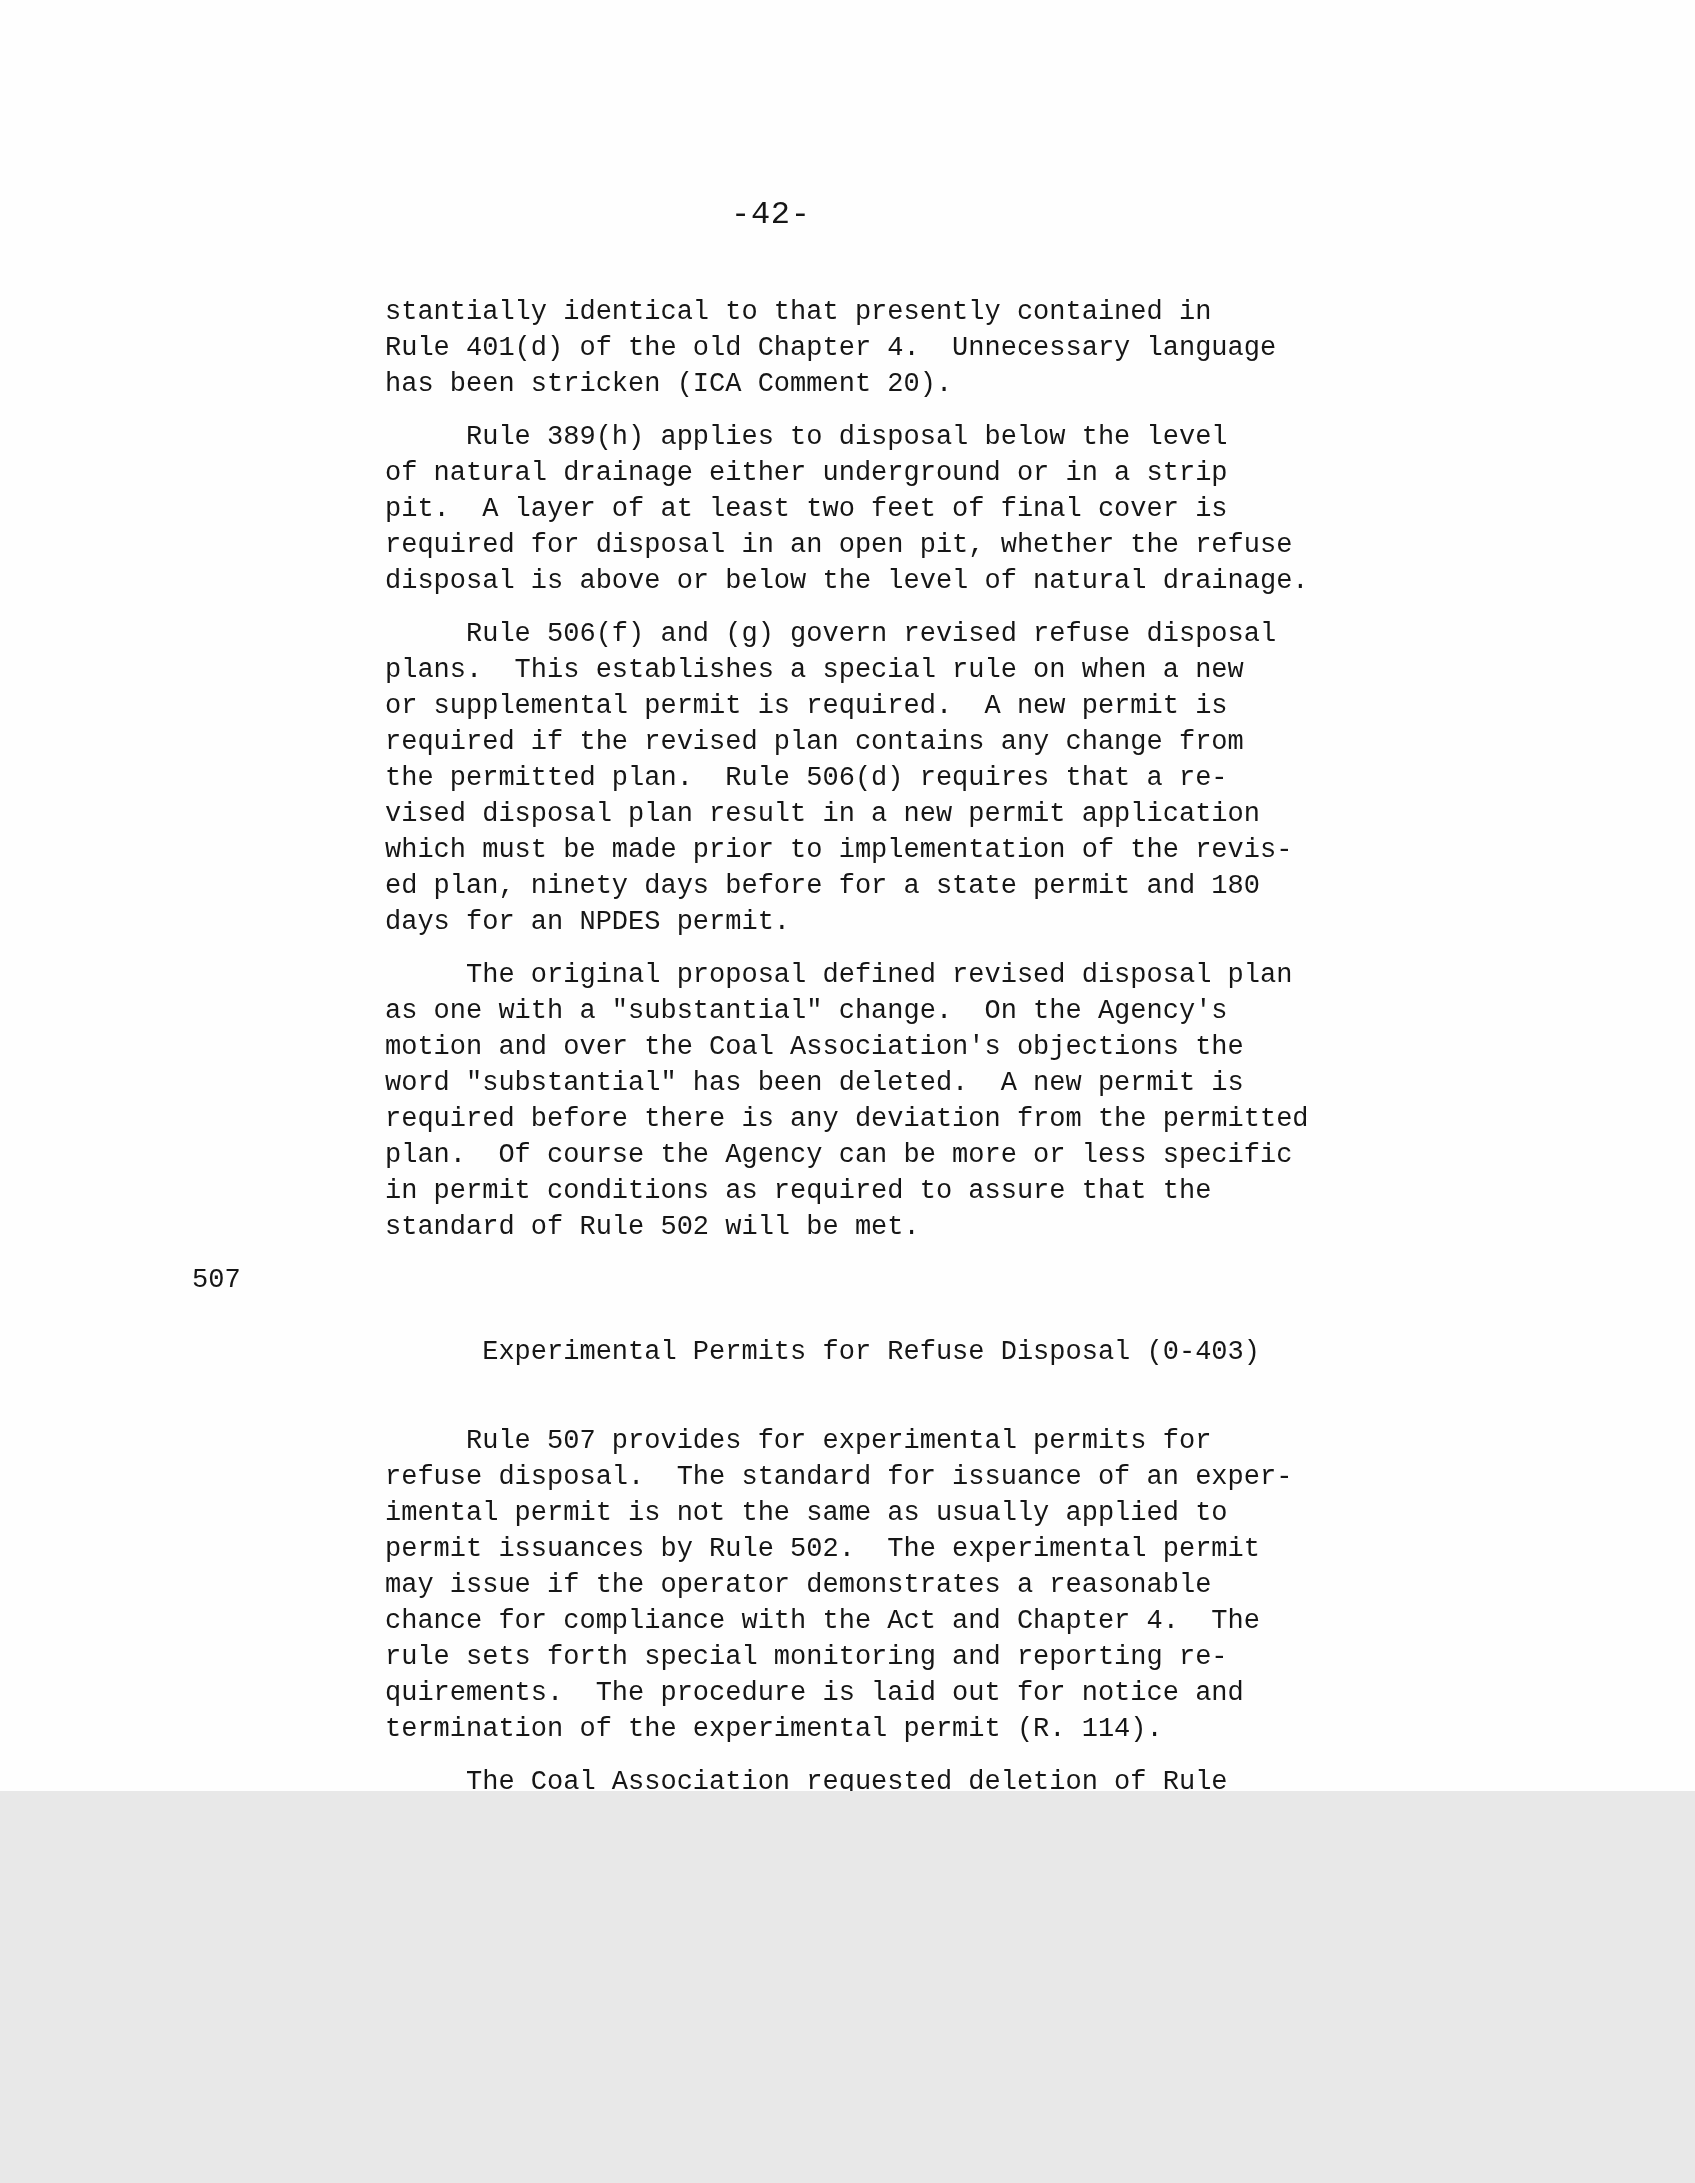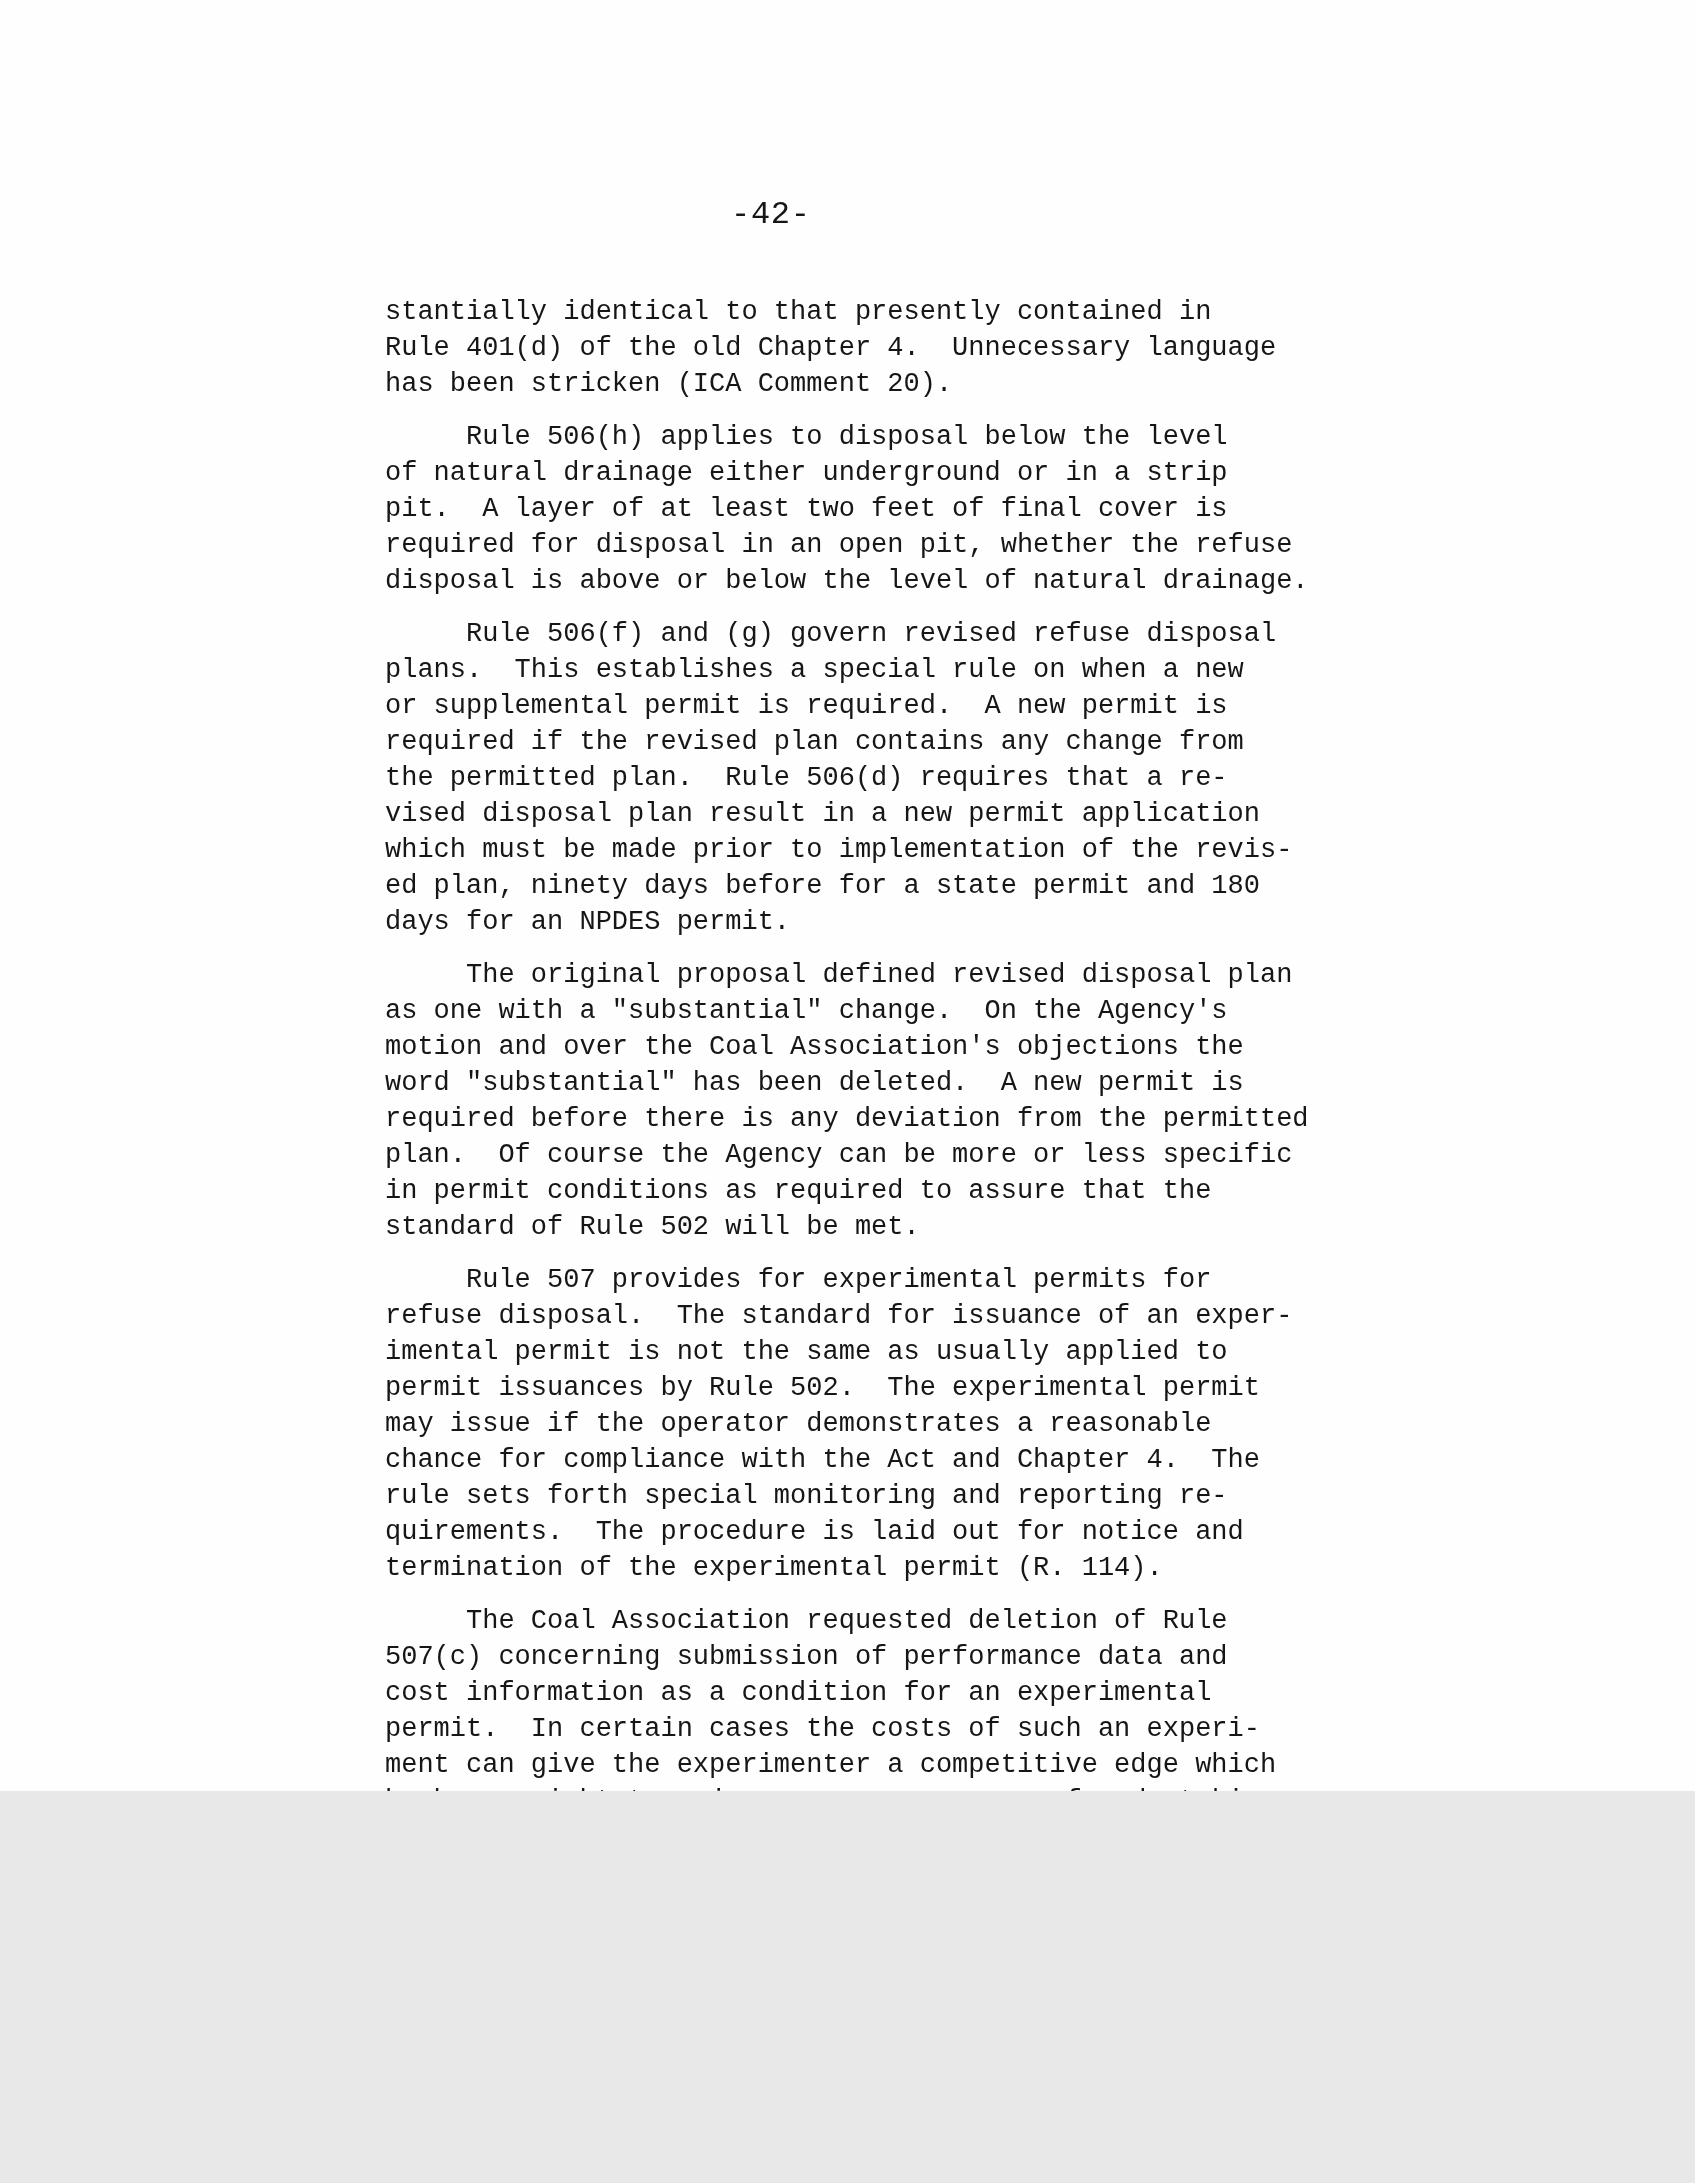--- a/index.html
+++ b/index.html
@@ -54,21 +54,21 @@
 <div class="page">
 
   <div class="page-number">-42-</div>
 
   <div class="content">
 
     <div class="para">stantially identical to that presently contained in
 Rule 401(d) of the old Chapter 4.  Unnecessary language
 has been stricken (ICA Comment 20).</div>
 
-    <div class="para">     Rule 506(h) applies to disposal below the level
+    <div class="para">     Rule 389(h) applies to disposal below the level
 of natural drainage either underground or in a strip
 pit.  A layer of at least two feet of final cover is
 required for disposal in an open pit, whether the refuse
 disposal is above or below the level of natural drainage.</div>
 
     <div class="para">     Rule 506(f) and (g) govern revised refuse disposal
 plans.  This establishes a special rule on when a new
 or supplemental permit is required.  A new permit is
 required if the revised plan contains any change from
 the permitted plan.  Rule 506(d) requires that a re-
@@ -79,20 +79,24 @@
 
     <div class="para">     The original proposal defined revised disposal plan
 as one with a "substantial" change.  On the Agency's
 motion and over the Coal Association's objections the
 word "substantial" has been deleted.  A new permit is
 required before there is any deviation from the permitted
 plan.  Of course the Agency can be more or less specific
 in permit conditions as required to assure that the
 standard of Rule 502 will be met.</div>
 
+    <div class="section-row">
+      <span class="section-num">507</span>
+      <span class="section-heading">Experimental Permits for Refuse Disposal (0-403)</span>
+    </div>
 
     <div class="para">     Rule 507 provides for experimental permits for
 refuse disposal.  The standard for issuance of an exper-
 imental permit is not the same as usually applied to
 permit issuances by Rule 502.  The experimental permit
 may issue if the operator demonstrates a reasonable
 chance for compliance with the Act and Chapter 4.  The
 rule sets forth special monitoring and reporting re-
 quirements.  The procedure is laid out for notice and
 termination of the experimental permit (R. 114).</div>

